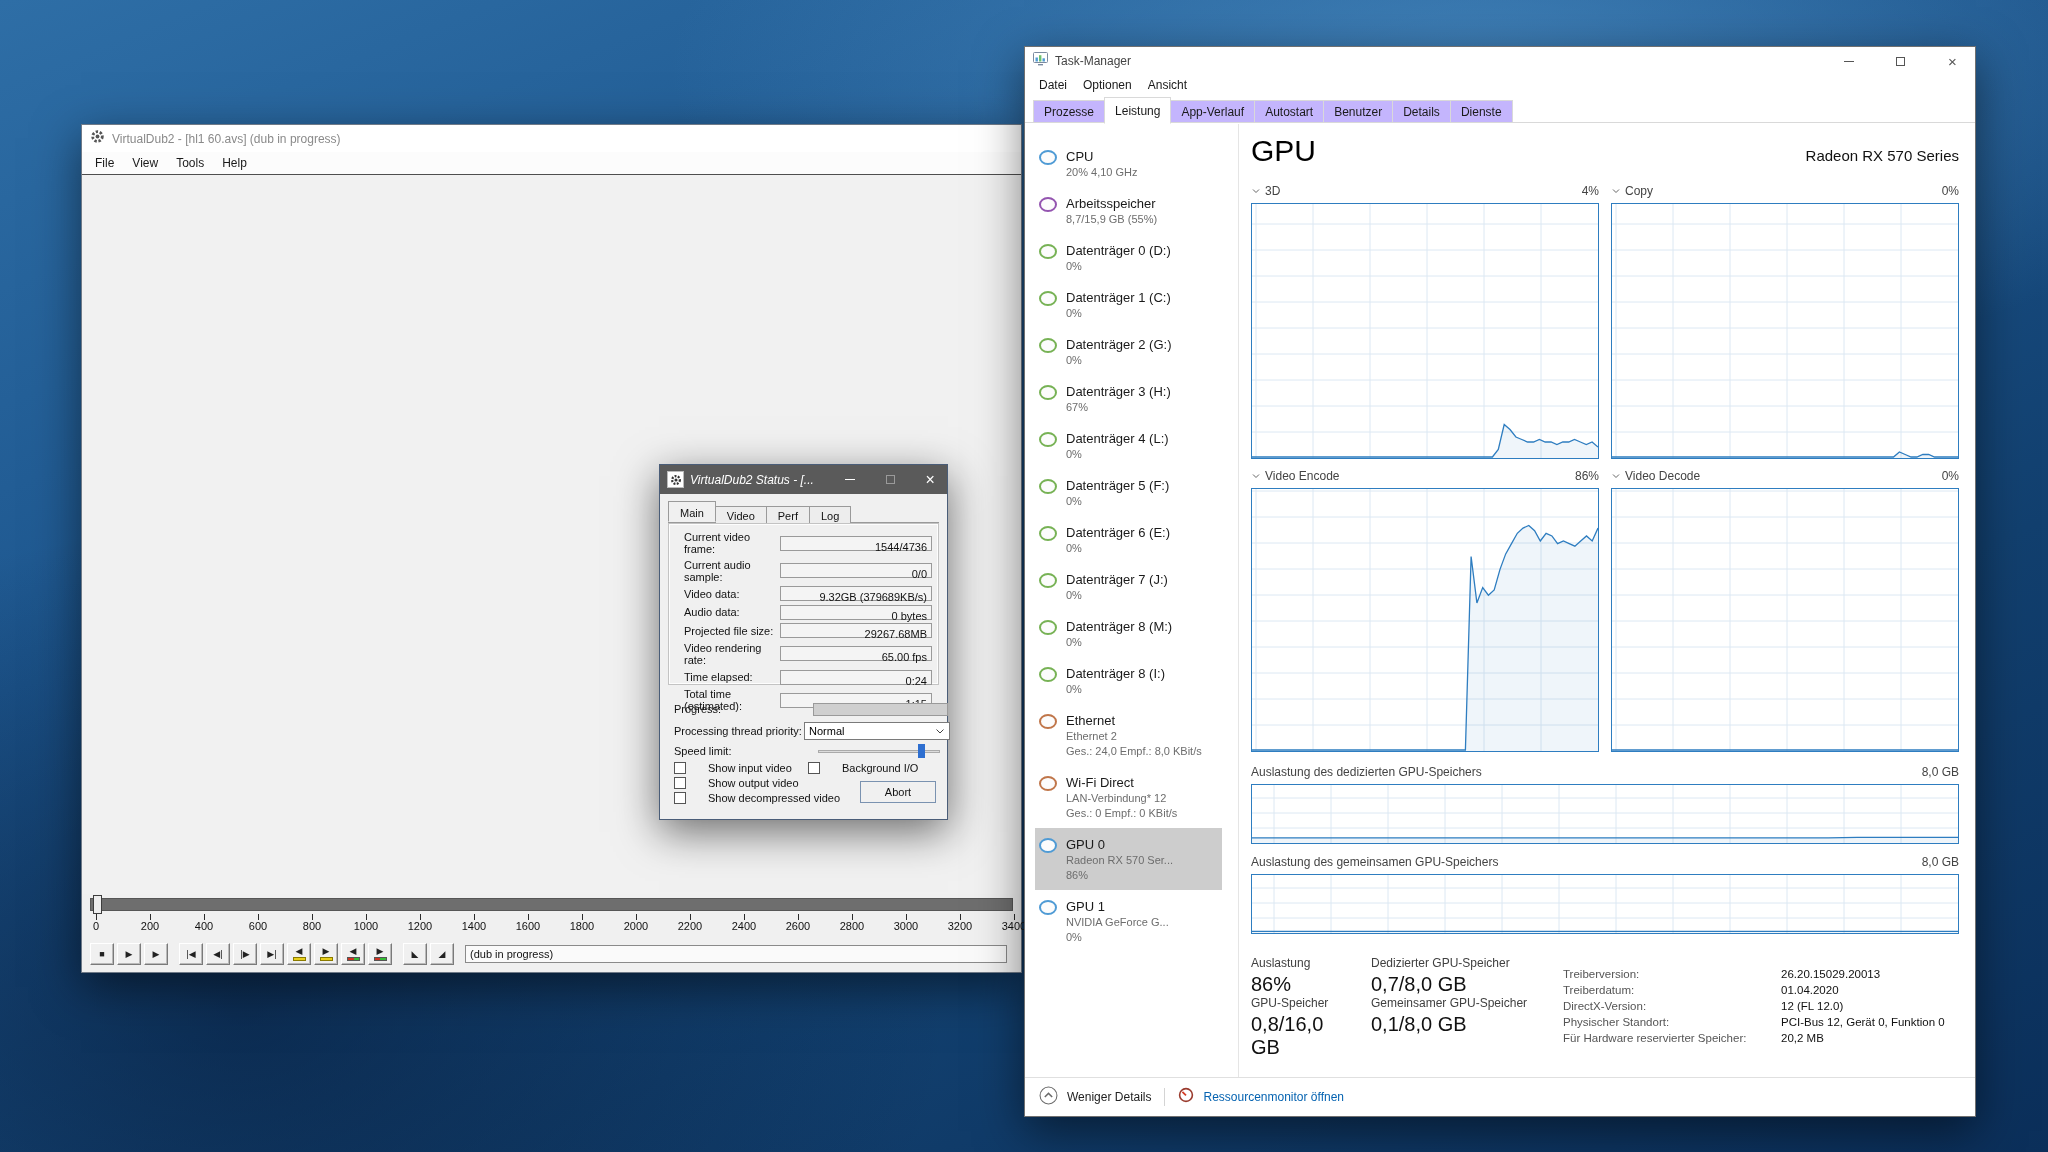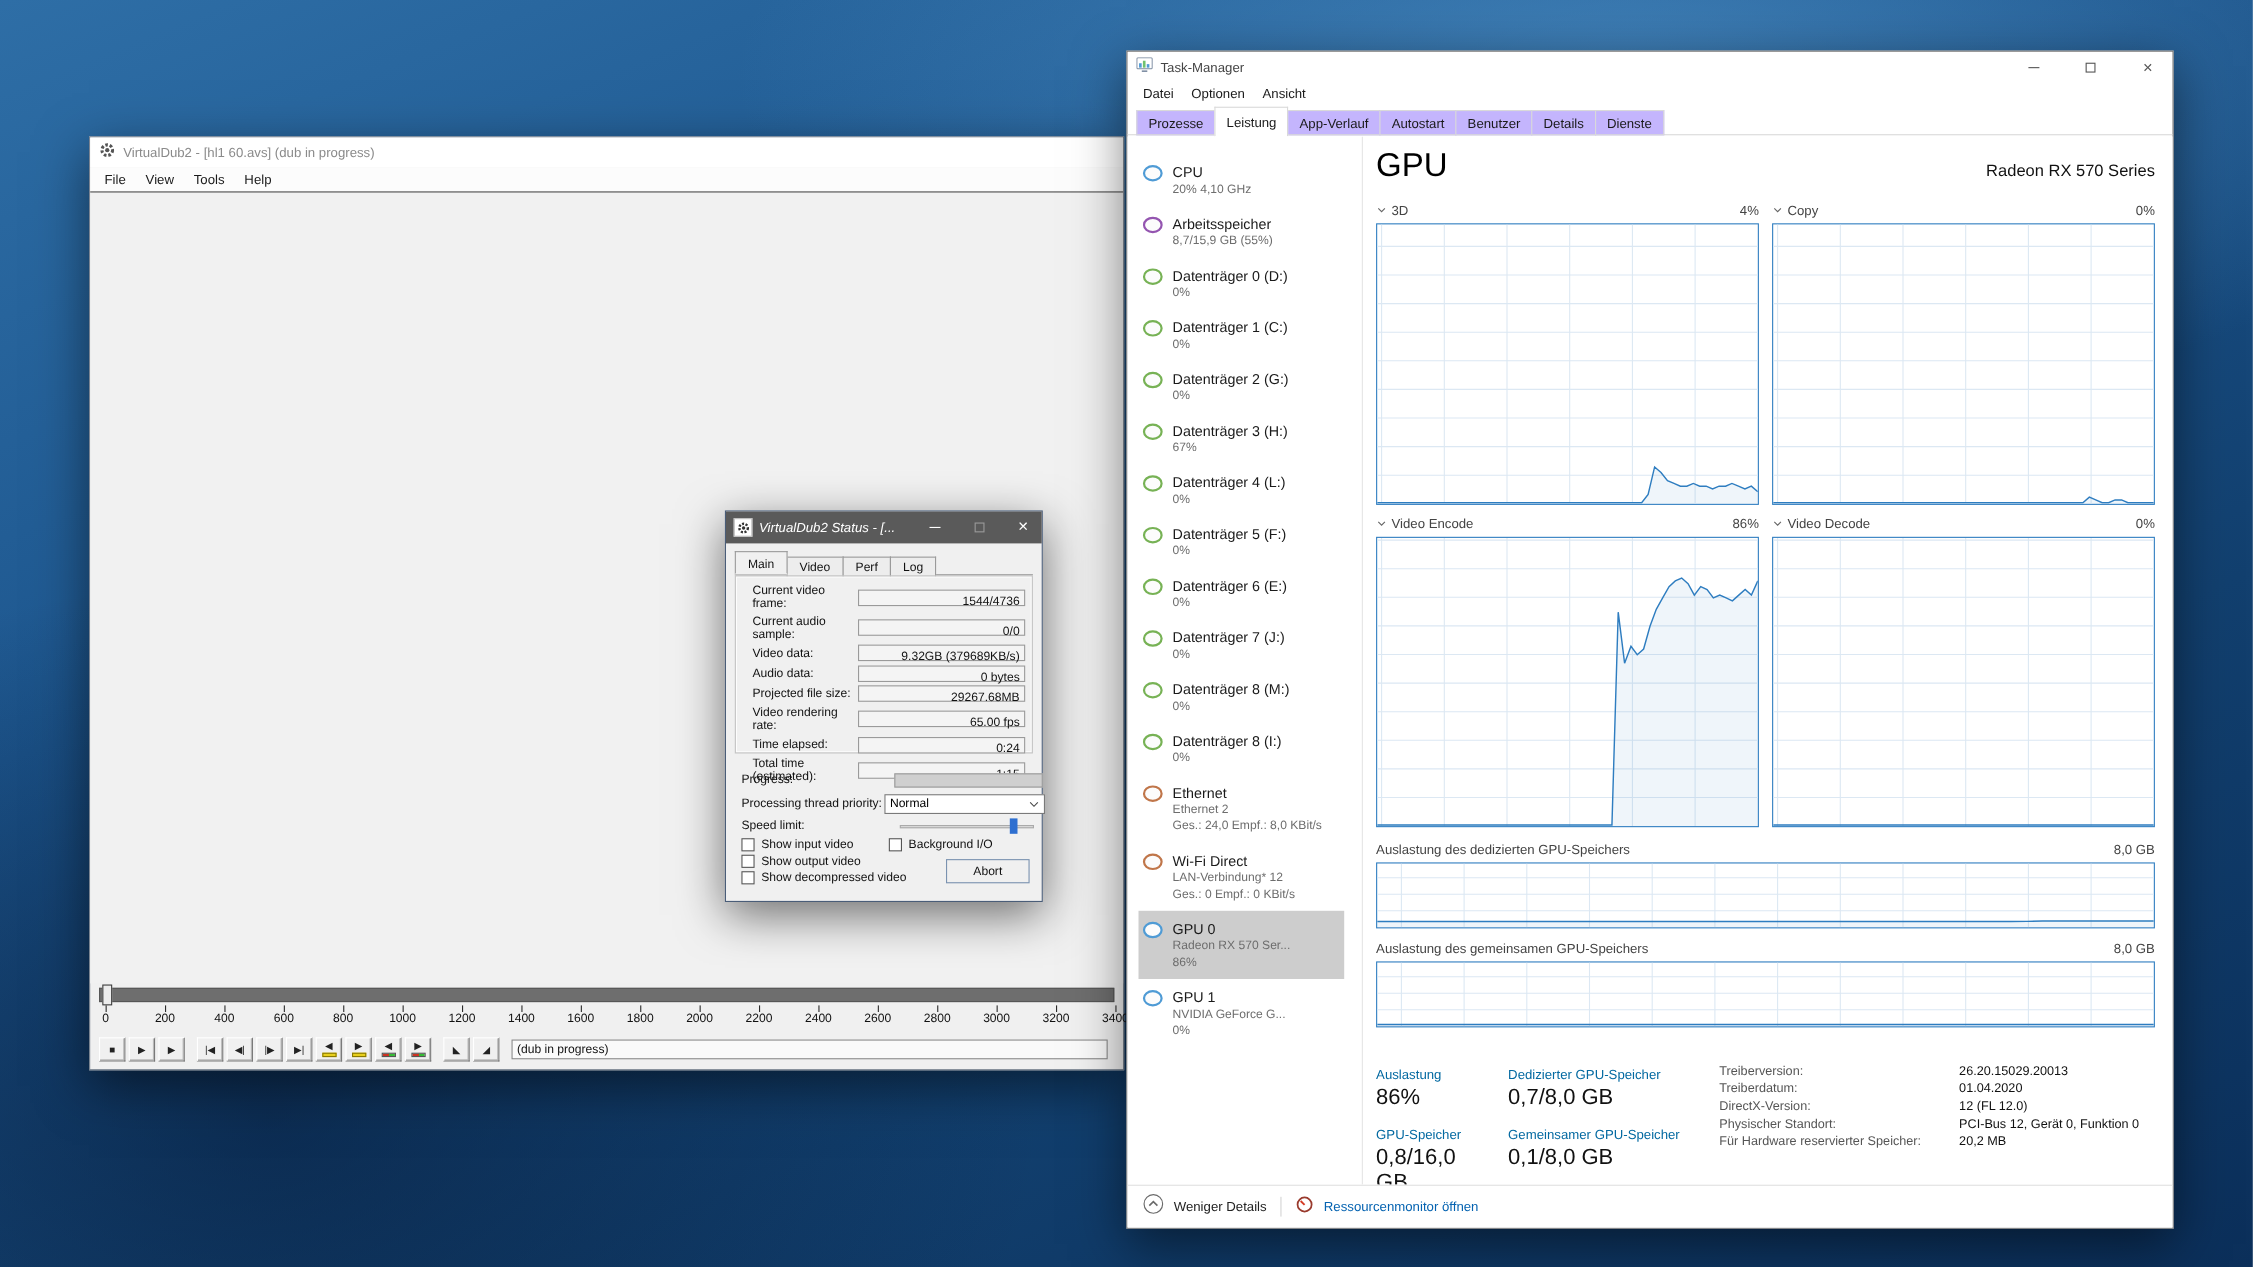--- a/index.html
+++ b/index.html
@@ -48,21 +48,21 @@
   .fld { display: flex; align-items: center; margin-bottom: 3.6px; }
   .fld .flabel { flex: 1; font-size: 11px; color: #111; }
   .fld .fval { width: 152px; font-size: 11px; color: #111; text-align: right; background: #f4f4f4; border: 1px solid #9a9a9a; padding: 4px 4px; height: 15px; line-height: 13px; }
   .drow { position: absolute; left: 14px; right: 13px; display: flex; align-items: center; }
   .dlabel { font-size: 11px; color: #111; }
   .prog-track { position: absolute; left: 139px; width: 135px; height: 13px; background: #cfcfcf; border: 1px solid #9a9a9a; }
   .prog-fill { height: 100%; background: linear-gradient(180deg, #57e06a, #1fba35); }
   .combo { position: absolute; left: 130px; width: 146px; height: 18px; background: #fff; border: 1px solid #7a7a7a; font-size: 11px; padding: 2px 4px; display: flex; justify-content: space-between; align-items: center; }
   .slider-track { position: absolute; left: 144px; width: 122px; height: 3px; background: #dcdcdc; border: 1px solid #aaa; top: 6px; }
   .slider-handle { position: absolute; right: 9px; top: 0; width: 7px; height: 14px; background: #2e6fd0; }
-  .chk { display: flex; align-items: center; gap: 6px; margin-bottom: 3px; }
+  .chk { display: flex; align-items: center; gap: 22px; margin-bottom: 3px; }
   .chk .box { width: 12px; height: 12px; background: #fff; border: 1px solid #555; }
   .chk .clabel { font-size: 11px; color: #111; }
   .abort { position: absolute; left: 200px; top: 316px; width: 76px; height: 22px; background: #f0f0f0; border: 1px solid #7a92b0; font-size: 11px; color: #111; text-align: center; line-height: 20px; }
 
   
   .tm-win { left: 1024px; top: 46px; width: 952px; height: 1071px; background: #fff; border: 1px solid #707070; }
   .tm-titlebar { height: 28px; display: flex; align-items: center; padding-left: 8px; gap: 7px; }
   .tm-title { font-size: 12px; color: #444; flex: 1; }
   .tm-ctl { width: 45px; height: 28px; display: flex; align-items: center; justify-content: center; color: #555; font-size: 15px; }
   .tm-ctl .bar { width: 10px; height: 1px; background: #555; }
@@ -86,21 +86,21 @@
   .chart-grid { display: grid; grid-template-columns: 1fr 1fr; column-gap: 12px; }
   .chart-head { display: flex; justify-content: space-between; align-items: center; font-size: 12px; color: #444; margin: 10px 0 5px; }
   .chart-head .lbl { display: flex; align-items: center; gap: 4px; }
   .chart { position: relative; border: 1px solid #2e7dc0; background: #fff; }
   .chart svg { position: absolute; inset: 0; }
   .chart.big { height: 256px; }
   .chart.big2 { height: 264px; }
   .chart.mem { height: 60px; }
   .stats { display: flex; margin-top: 22px; }
   .stat-col { margin-right: 24px; }
-  .stat-label { font-size: 12px; color: #0369a1; margin-top: 14px; }
+  .stat-label { font-size: 12px; color: #404040; }
   .stat-value { font-size: 20px; color: #111; margin-top: 3px; }
   .tm-details { margin-top: 12px; flex: 1; }
   .det-row { display: flex; margin-bottom: 4px; }
   .det-label { width: 218px; font-size: 11.5px; color: #555; }
   .det-value { font-size: 11.5px; color: #111; }
   .tm-footer { position: absolute; left: 0; right: 0; bottom: 0; height: 39px; border-top: 1px solid #e0e0e0; background: #fff; display: flex; align-items: center; padding-left: 14px; gap: 9px; }
   .tm-footer .less { font-size: 12px; color: #222; }
   .tm-footer .sep { width: 1px; height: 18px; background: #d4d4d4; margin: 0 4px; }
   .tm-footer .link { font-size: 12px; color: #0563b1; }
 </style>

